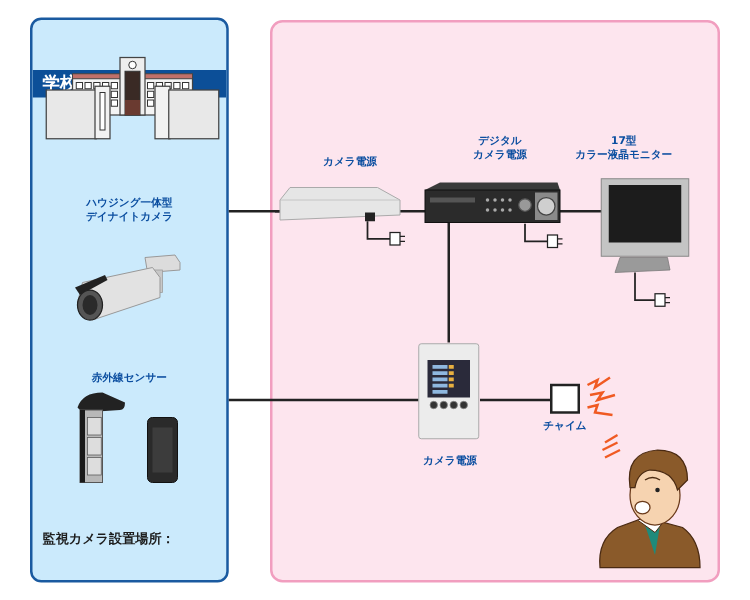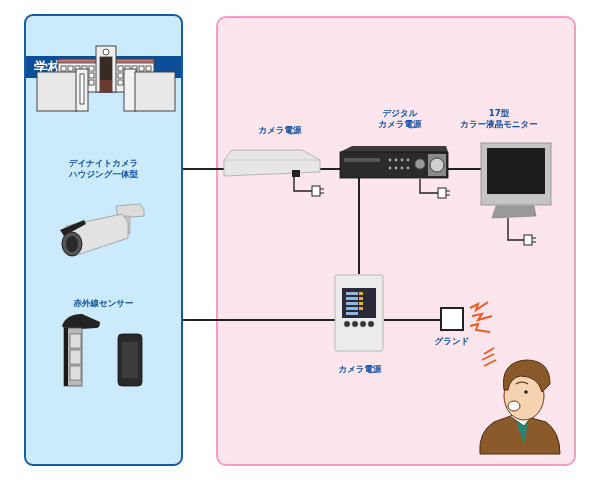--- a/index.html
+++ b/index.html
@@ -60,22 +60,22 @@
     <rect x="64" y="15" width="12" height="35" fill="#3a2a25" stroke="#333" stroke-width="0.8"></rect>
     <rect x="64" y="38" width="12" height="12" fill="#6a3a30"></rect>
     <rect x="1" y="30" width="40" height="39" fill="#e8e8e8" stroke="#444" stroke-width="1"></rect>
     <rect x="40" y="27" width="12" height="42" fill="#f2f2f2" stroke="#444" stroke-width="1"></rect>
     <rect x="44" y="32" width="4" height="30" fill="#fff" stroke="#333" stroke-width="0.8"></rect>
     <rect x="88" y="27" width="12" height="42" fill="#f2f2f2" stroke="#444" stroke-width="1"></rect>
     <rect x="99" y="30" width="40" height="39" fill="#e8e8e8" stroke="#444" stroke-width="1"></rect>
   </svg>
 
   <div class="label" style="left:0;width:100%;top:142px;">
+    <div>ハウジング一体型</div>
     <div>デイナイトカメラ</div>
-    <div>ハウジング一体型</div>
   </div>
 
   <svg style="left:30px;top:186px;" width="90" height="60" viewBox="0 0 90 60">
     <path d="M60 4 L84 2 L88 8 L88 14 L62 16 Z" fill="#dcdcdc" stroke="#999" stroke-width="0.8"></path>
     <rect x="66" y="14" width="8" height="18" fill="#c8c8c8" stroke="#999" stroke-width="0.6"></rect>
     <path d="M10 24 L66 12 L72 20 L72 36 L18 54 Q6 52 6 40 Z" fill="#e2e2e2" stroke="#999" stroke-width="0.8"></path>
     <path d="M4 28 L28 18 L30 22 L8 34 Z" fill="#222"></path>
     <ellipse cx="16" cy="42" rx="10" ry="12" fill="#555" stroke="#222" stroke-width="1"></ellipse>
     <ellipse cx="16" cy="42" rx="6" ry="8" fill="#2a2a2a"></ellipse>
   </svg>
@@ -86,20 +86,21 @@
     <path d="M6 14 Q10 2 26 2 L44 10 Q44 16 40 16 L10 18 Z" fill="#222"></path>
     <rect x="8" y="16" width="18" height="58" fill="#b8b8b8" stroke="#555" stroke-width="0.8"></rect>
     <rect x="8" y="16" width="4" height="58" fill="#1a1a1a"></rect>
     <rect x="14" y="22" width="11" height="14" fill="#ddd" stroke="#555" stroke-width="0.6"></rect>
     <rect x="14" y="38" width="11" height="14" fill="#ddd" stroke="#555" stroke-width="0.6"></rect>
     <rect x="14" y="54" width="11" height="14" fill="#ddd" stroke="#555" stroke-width="0.6"></rect>
     <rect x="62" y="22" width="24" height="52" rx="4" fill="#2a2a2a" stroke="#111" stroke-width="0.8"></rect>
     <rect x="66" y="30" width="16" height="36" fill="#3c3c3c"></rect>
   </svg>
 
+  <div class="label-dark" style="left:8px;top:408px;">監視カメラ設置場所：</div>
 </div>
 
 <div class="system-panel"></div>
 
 <div class="line" style="left:183px;top:168px;width:42px;height:1.5px;"></div>
 <div class="line" style="left:220px;top:168px;width:130px;height:1.5px;"></div>
 <div class="line" style="left:440px;top:168px;width:42px;height:1.5px;"></div>
 <div class="line" style="left:358px;top:178px;width:1.5px;height:96px;"></div>
 <div class="line" style="left:183px;top:319px;width:152px;height:1.5px;"></div>
 <div class="line" style="left:384px;top:319px;width:56px;height:1.5px;"></div>
@@ -178,21 +179,21 @@
   <g fill="#333" stroke="#888" stroke-width="0.6">
       <circle cx="13" cy="50" r="3"></circle>
       <circle cx="21" cy="50" r="3"></circle>
       <circle cx="29" cy="50" r="3"></circle>
       <circle cx="37" cy="50" r="3"></circle>
     </g>
 </svg>
 <div class="label" style="left:320px;width:80px;top:364px;">カメラ電源</div>
 
 <div style="position:absolute;left:440px;top:307px;width:24px;height:24px;background:#fff;border:2px solid #222;"></div>
-<div class="label" style="left:430px;width:44px;top:336px;">グランド</div>
+<div class="label" style="left:430px;width:44px;top:336px;">チャイム</div>
 <svg style="left:468px;top:300px;" width="30" height="36" viewBox="0 0 30 36">
   <path d="M2 8 L10 4 L8 10 L20 2" stroke="#f05a22" stroke-width="2" fill="none"></path>
   <path d="M4 16 L14 14 L10 20 L24 16" stroke="#f05a22" stroke-width="2" fill="none"></path>
   <path d="M2 26 L10 24 L8 30 L22 32" stroke="#f05a22" stroke-width="2" fill="none"></path>
 </svg>
 
 <svg style="left:480px;top:346px;" width="22" height="22" viewBox="0 0 22 22">
   <path d="M4 8 L14 2" stroke="#f05a22" stroke-width="1.8"></path>
   <path d="M2 14 L14 8" stroke="#f05a22" stroke-width="1.8"></path>
   <path d="M4 20 L16 14" stroke="#f05a22" stroke-width="1.8"></path>

